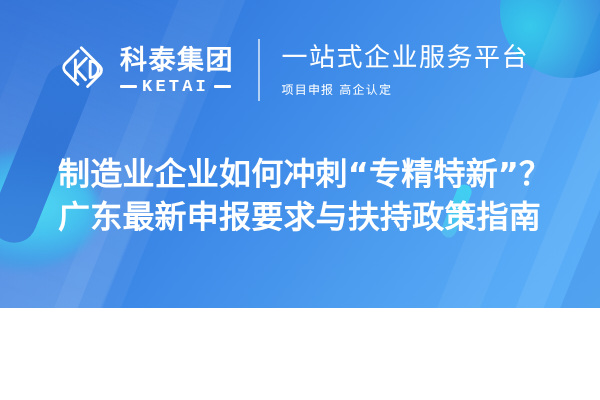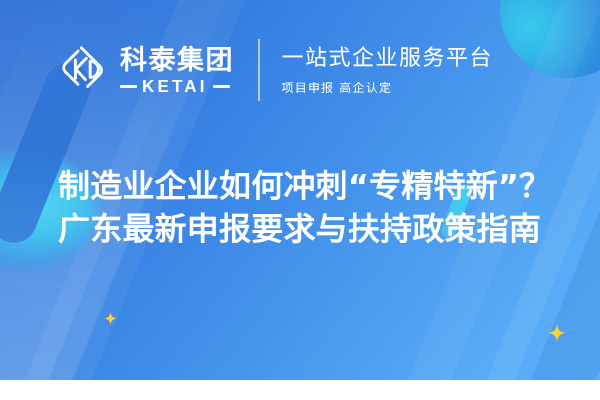--- a/index.html
+++ b/index.html
@@ -8,21 +8,21 @@
     padding: 0;
     background: #ffffff;
   }
   body {
     font-family: "Liberation Sans", "DejaVu Sans", sans-serif;
   }
 
   .banner {
     position: relative;
     width: 600px;
-    height: 380px;
+    height: 308px;
     overflow: hidden;
     background: linear-gradient(128deg,
                 #2c6ed6 0%,
                 #3279de 22%,
                 #3d8ae8 45%,
                 #4c9cef 68%,
                 #58acf7 88%,
                 #5cb0f9 100%);
   }
 
@@ -224,21 +224,21 @@
     margin-top: 5px;
   }
   .brand-rule {
     display: block;
     width: 17px;
     height: 3px;
     background: #ffffff;
     border-radius: 1px;
   }
   .brand-en {
-    font-family: Liberation Sans, sans-serif;
+    font-family: Liberation Mono, monospace;
     font-size: 17px;
     font-weight: 700;
     color: #ffffff;
     letter-spacing: 3.2px;
     white-space: nowrap;
   }
 
   .divider {
     width: 1.5px;
     height: 62px;
@@ -247,42 +247,42 @@
     flex: 0 0 auto;
   }
 
   .tagline {
     display: flex;
     flex-direction: column;
     justify-content: center;
   }
   .tagline-main {
     font-family: Liberation Sans, sans-serif;
-    font-size: 22px;
+    font-size: 26px;
     font-weight: 400;
     color: #ffffff;
     letter-spacing: 1.5px;
     line-height: 1.15;
     white-space: nowrap;
   }
   .tagline-sub {
     font-family: "DejaVu Sans", "Liberation Sans", sans-serif;
     font-size: 12px;
     font-weight: 400;
     color: #ffffff;
     letter-spacing: 1.2px;
     margin-top: 7px;
     white-space: nowrap;
   }
 
   
   .headline {
     position: absolute;
     left: 58px;
-    top: 144px;
+    top: 132px;
     width: 500px;
     font-family: "DejaVu Sans", "Liberation Sans", sans-serif;
     font-size: 32px;
     font-weight: 700;
     color: #ffffff;
     line-height: 1.33;
     letter-spacing: 0.2px;
     word-break: break-all;
   }
 </style>

